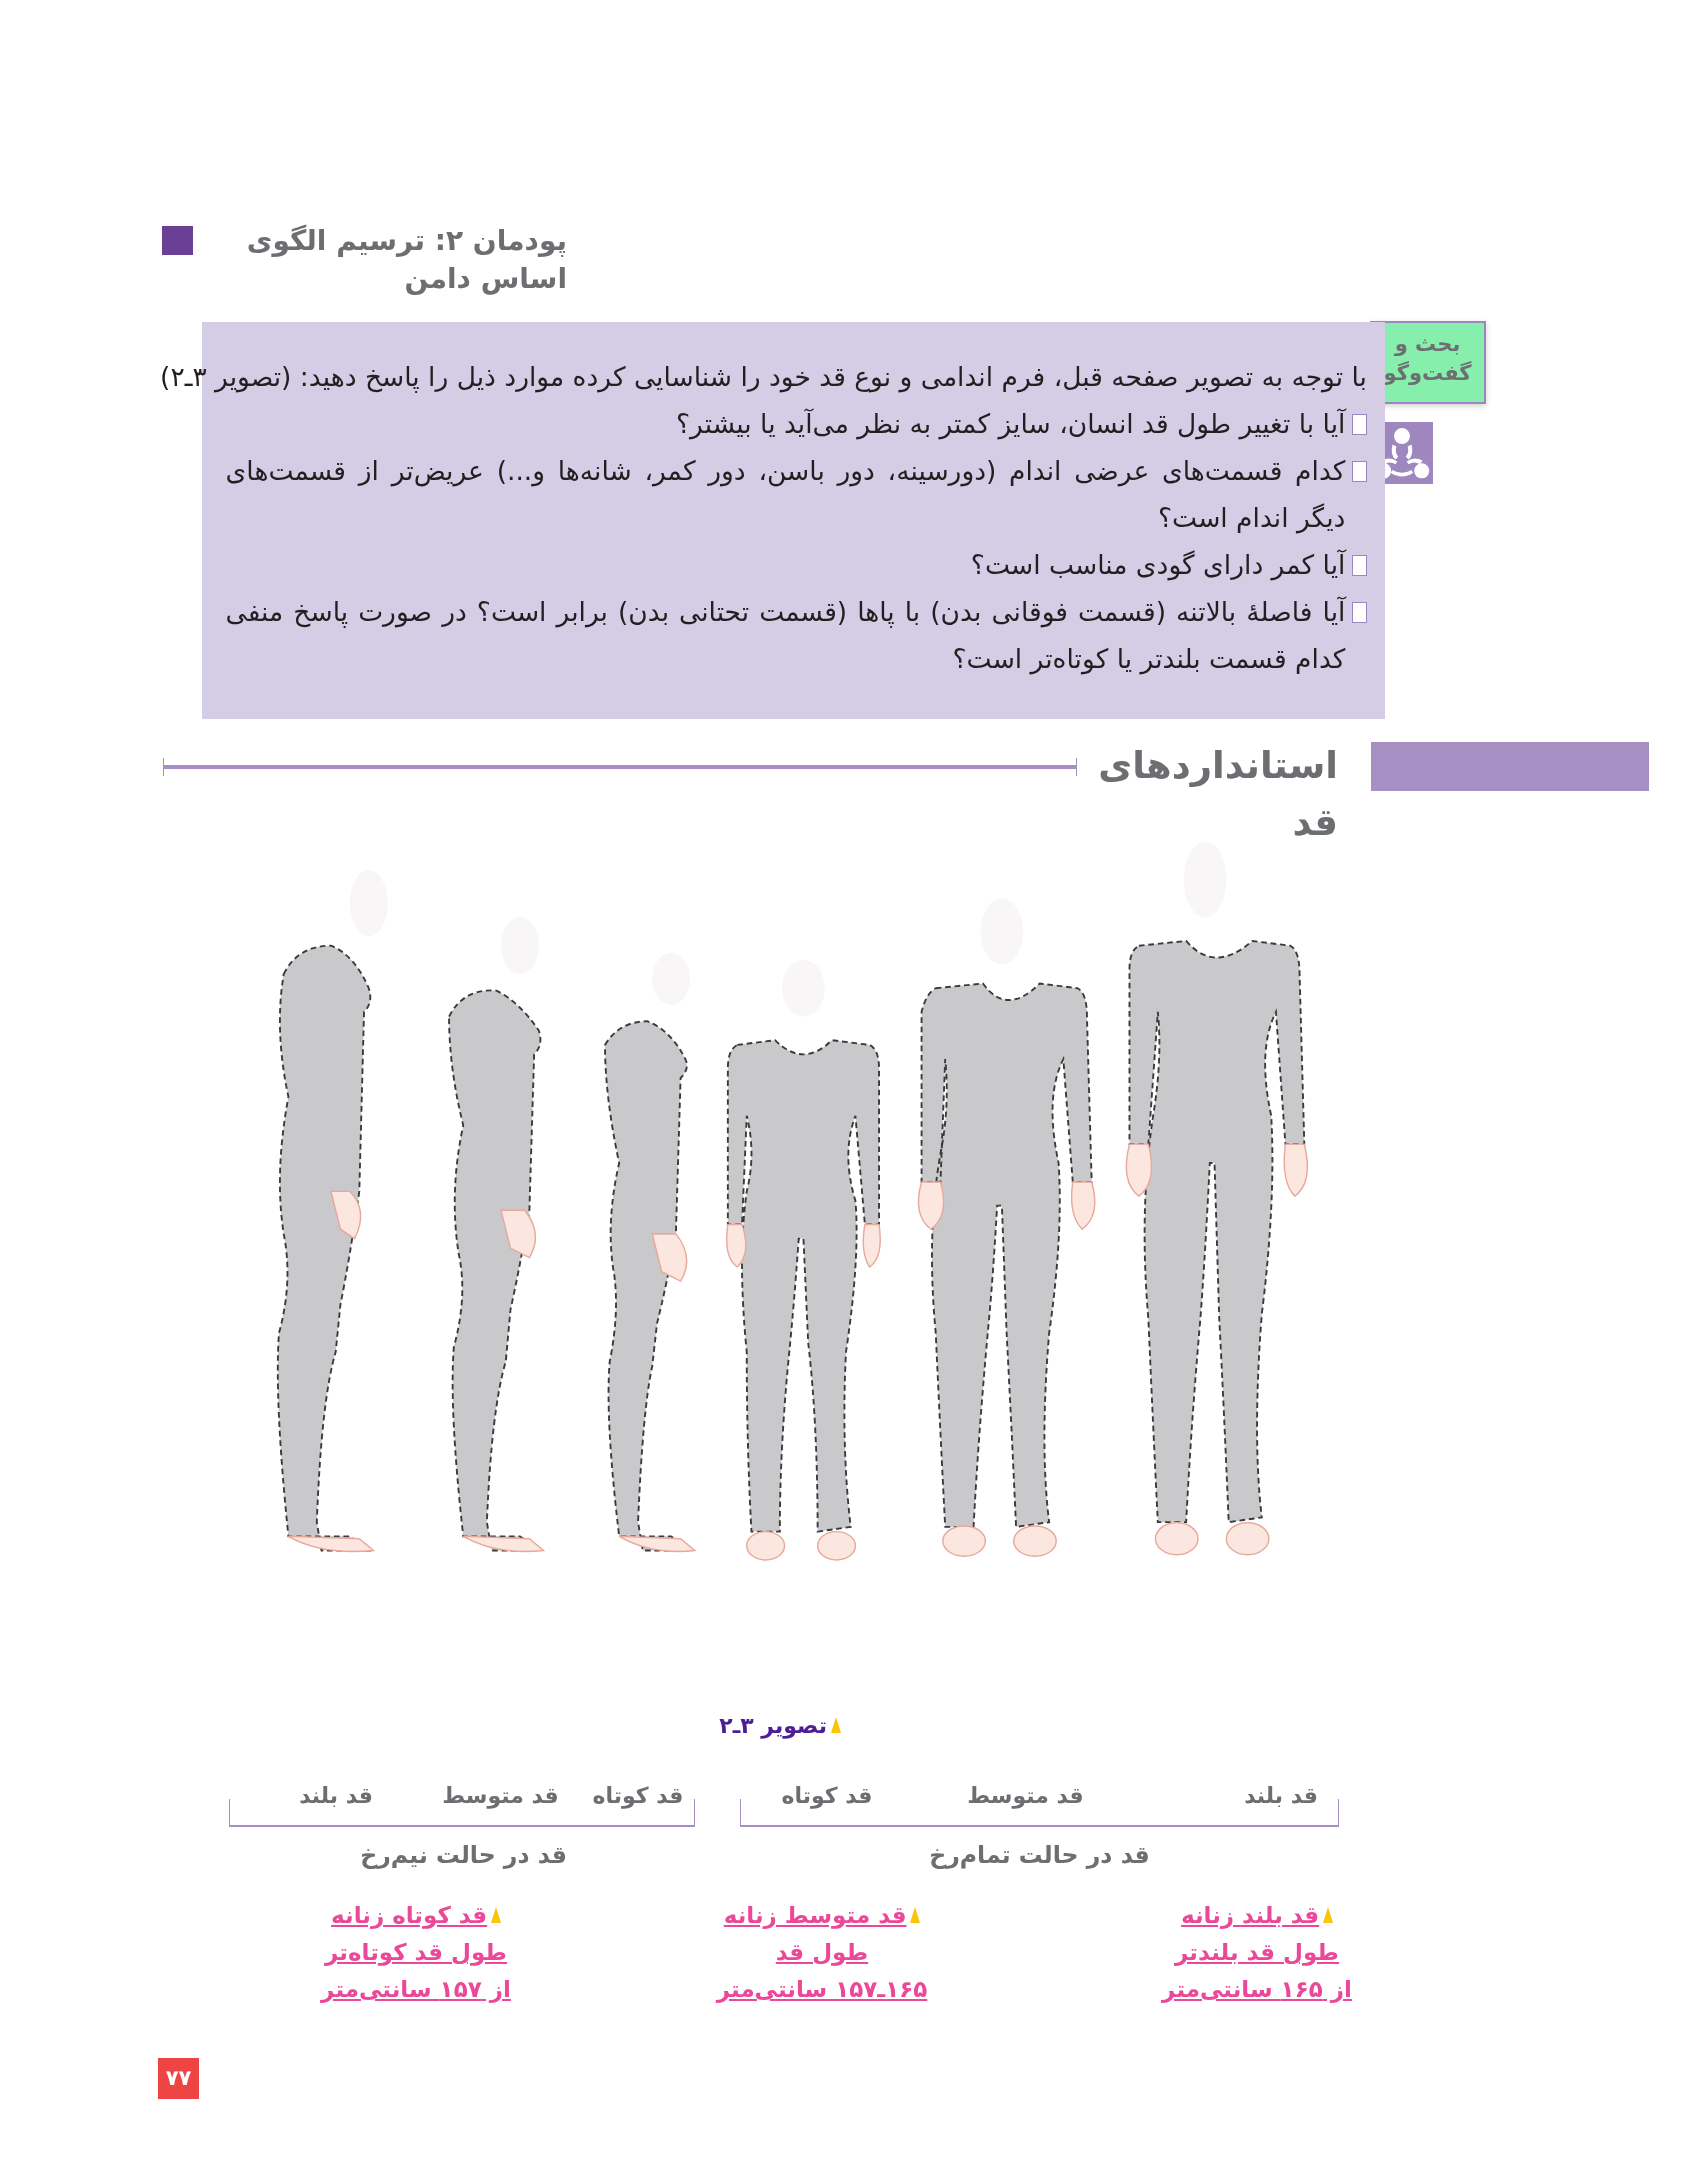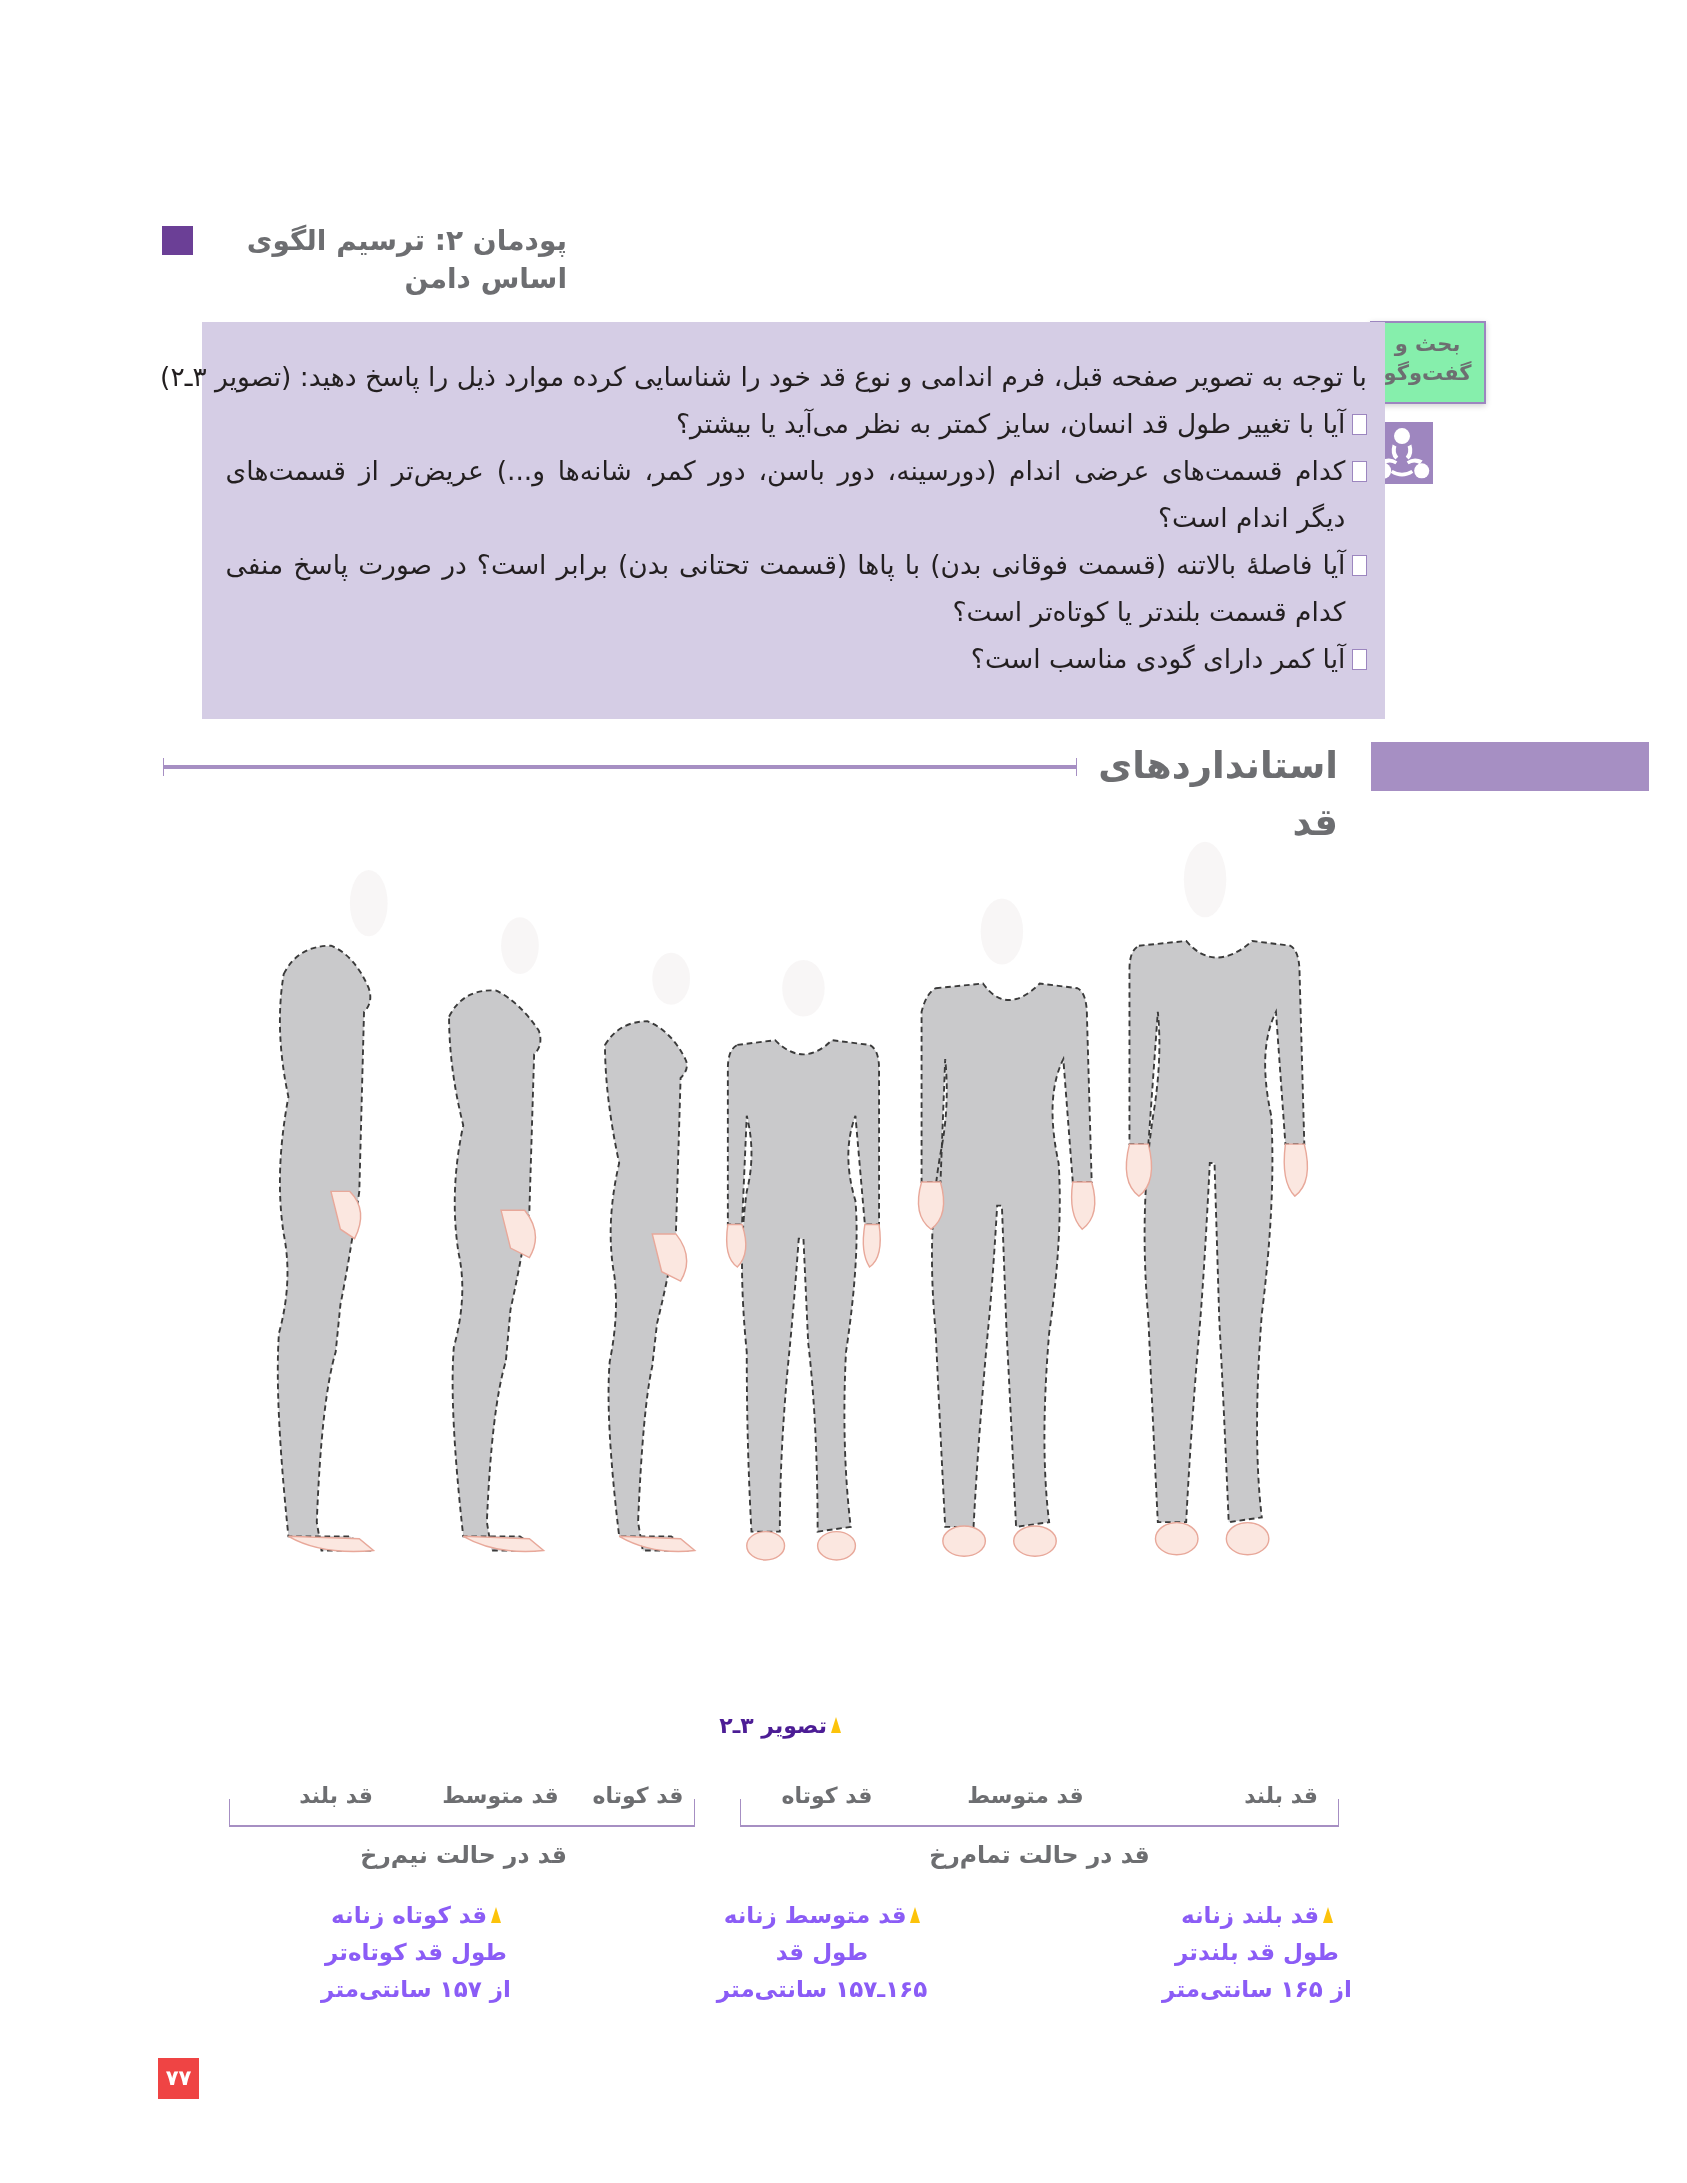--- a/index.html
+++ b/index.html
@@ -37,21 +37,21 @@
   .tri { display:inline-block; width:0; height:0; border-left:5.7px solid transparent;
          border-right:5.7px solid transparent; border-bottom:16px solid #fcc30b; margin-left:3.8px;
          vertical-align:0px; }
   
   .blabel { top:1774px; height:43px; font-size:22px; font-weight:bold; color:#6d6e71; direction:rtl;
             text-align:center; line-height:43px; white-space:nowrap; }
   .bracket { border:1.4px solid #a68fc3; border-top:none; border-bottom-width:2.4px; height:28px; top:1799px; box-sizing:border-box; }
   .gtitle { top:1834px; height:43px; font-size:23.6px; font-weight:bold; color:#6d6e71; direction:rtl;
             text-align:center; line-height:43px; white-space:nowrap; }
   .desc { top:1897px; width:246px; direction:rtl; text-align:center; font-size:23px; font-weight:bold;
-          color:#8b5cf6; line-height:37px; }
+          color:#ec4899; line-height:37px;text-decoration:underline; }
   .pnum { left:158px; top:2058px; width:41px; height:41px; background:#ef4444; color:#fff;
           font-size:21px; font-weight:bold; text-align:center; line-height:41px; }
 </style>
 </head>
 <body>
 
 <div class="abs hdr-square"></div>
 <div class="abs hdr-title">پودمان ۲: ترسیم الگوی اساس دامن</div>
 
 <div class="abs badge">
@@ -78,25 +78,25 @@
   <div class="qitem">
     <span class="cb"></span>
     <span class="qtext">آیا با تغییر طول قد انسان، سایز کمتر به نظر می‌آید یا بیشتر؟</span>
   </div>
   <div class="qitem">
     <span class="cb"></span>
     <span class="qtext">کدام قسمت‌های عرضی اندام (دورسینه، دور باسن، دور کمر، شانه‌ها و...) عریض‌تر از قسمت‌های دیگر اندام است؟</span>
   </div>
   <div class="qitem">
     <span class="cb"></span>
-    <span class="qtext">آیا فاصلهٔ بالاتنه (قسمت فوقانی بدن) با پاها (قسمت تحتانی بدن) برابر است؟ در صورت پاسخ منفی کدام قسمت بلندتر یا کوتاه‌تر است؟</span>
+    <span class="qtext">آیا کمر دارای گودی مناسب است؟</span>
   </div>
   <div class="qitem">
     <span class="cb"></span>
-    <span class="qtext">آیا کمر دارای گودی مناسب است؟</span>
+    <span class="qtext">آیا فاصلهٔ بالاتنه (قسمت فوقانی بدن) با پاها (قسمت تحتانی بدن) برابر است؟ در صورت پاسخ منفی کدام قسمت بلندتر یا کوتاه‌تر است؟</span>
   </div>
 </div>
 
 <div class="abs sec-bar"></div>
 <div class="abs sec-title">استانداردهای قد</div>
 <div class="abs sec-line"></div>
 <div class="abs sec-tick" style="left:163px"></div>
 <div class="abs sec-tick" style="left:1076px"></div>
 
 <div class="abs figure">

